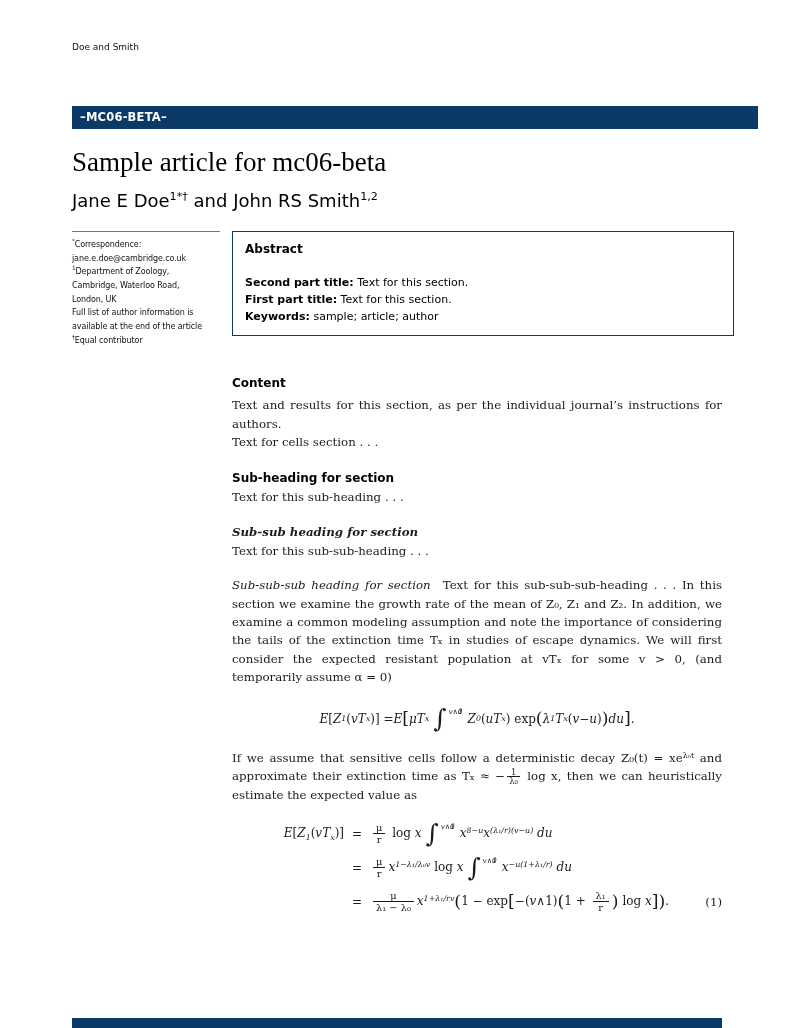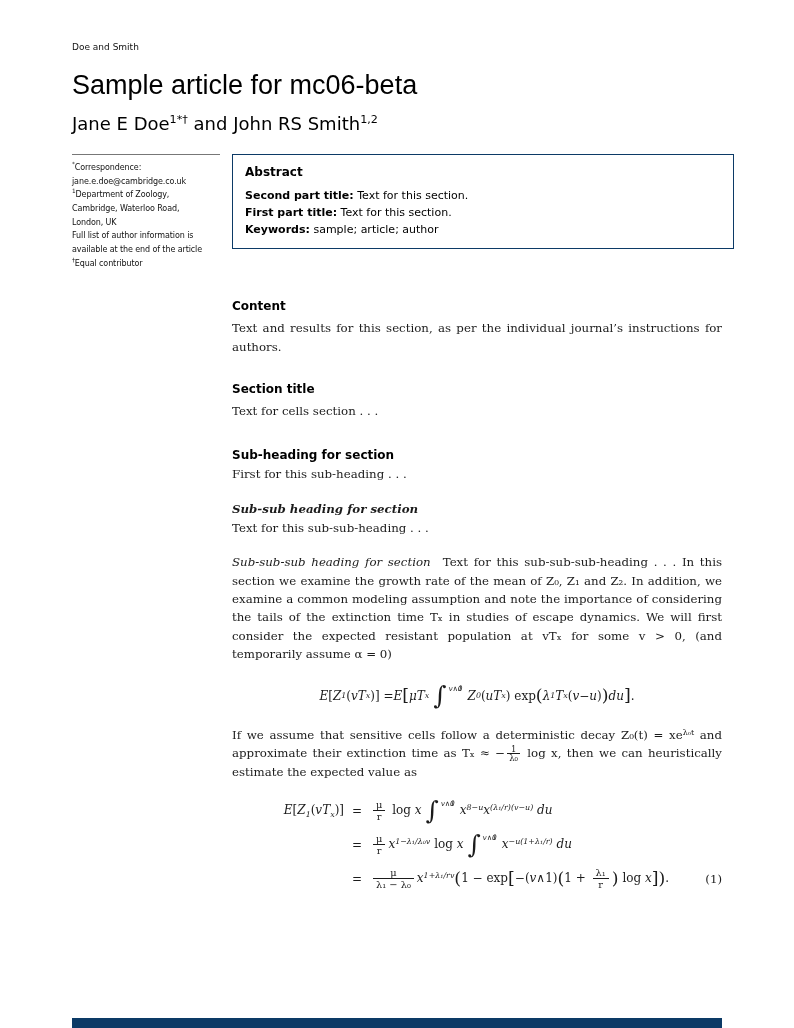--- a/index.html
+++ b/index.html
@@ -12,21 +12,21 @@
 
   .running-head { font-family:"DejaVu Sans", sans-serif; font-size:9px; color:#111; }
 
   .banner {
     margin-top:54px; background:var(--accent,#0c3a66); color:#fff;
     font-family:"DejaVu Sans", sans-serif; font-weight:bold;
     font-size:11.5px; padding:4px 8px 5px 8px; letter-spacing:0.2px;
   }
 
   .title {
-    margin-top:18px; font-family:Liberation Sans, sans-serif;
+    margin-top:18px; font-family:Liberation Serif, serif;
     font-weight:500; font-size:27px; line-height:1.15; color:#000;
   }
 
   .authors { margin-top:12px; font-family:"DejaVu Sans", sans-serif; font-size:18px; color:#000; }
   .authors sup { font-size:0.62em; }
 
   .row { margin-top:20px; display:flex; gap:12px; align-items:flex-start; }
 
   .sidebar {
     width:148px; flex:0 0 148px; border-top:1px solid #777; padding-top:5px;
@@ -34,33 +34,33 @@
     letter-spacing:-0.1px; color:#111;
   }
   .side-line { white-space:nowrap; }
   .side-line sup { font-size:0.72em; }
 
   .abstract-box {
     flex:1; margin-right:24px; border:1.2px solid var(--accent,#0c3a66);
     padding:8px 12px 10px 12px; font-family:"DejaVu Sans", sans-serif;
     font-size:11px; line-height:1.55; color:#000;
   }
-  .abstract-box .abs-heading { font-size:12px; font-weight:bold; margin-bottom:5px; }
+  .abstract-box .abs-heading { font-size:12px; font-weight:bold; margin-bottom:15px; }
   .abs-line b { font-weight:bold; }
 
   .main { margin-left:160px; width:490px; }
 
   .sec-heading {
     font-family:"DejaVu Sans", sans-serif; font-weight:bold; font-size:12px;
     color:#000; margin:26px 0 6px 0;
   }
   .sec-heading.first { margin-top:30px; }
   .subsec-heading {
     font-family:"DejaVu Sans", sans-serif; font-weight:bold; font-size:12px;
-    color:#000; margin:28px 0 3px 0;
+    color:#000; margin:20px 0 3px 0;
   }
   .subsubsec-heading {
     font-family:"DejaVu Serif", serif; font-style:italic; font-weight:bold;
     font-size:11.8px; margin:18px 0 3px 0;
   }
   .body-text { font-size:11.8px; line-height:1.56; text-align:justify; }
   .para-gap { margin-top:16px; }
   .inline-run-head { font-style:italic; margin-right:12px; }
 
   .psup { font-size:0.68em; vertical-align:0.5em; }
@@ -103,20 +103,23 @@
     background:var(--accent,#0c3a66);
   }
 </style>
 </head>
 <body>
 
 <div class="page">
 
   <div class="running-head">Doe and Smith</div>
 
+  <div class="banner">
+    <span>–MC06-BETA–</span>
+  </div>
 
   <h1 class="title">Sample article for mc06-beta</h1>
 
   <div class="authors"><span>Jane E Doe</span><sup>1*†</sup><span> and </span><span>John RS Smith</span><sup>1,2</sup></div>
 
   <div class="row">
 
     <aside class="sidebar">
       <div class="side-line"><sup>*</sup><span>Correspondence:</span></div>
       <div class="side-line"><sup></sup><span>jane.e.doe@cambridge.co.uk</span></div>
@@ -135,25 +138,24 @@
       <p class="abs-line"><b>Keywords:</b><span> sample; article; author</span></p>
     </div>
 
   </div>
 
   <main class="main">
 
     <h2 class="sec-heading first">Content</h2>
     <p class="body-text">Text and results for this section, as per the individual journal’s instructions for authors.</p>
 
-    <h2 class="sec-heading">Section title</h2>
     <p class="body-text">Text for cells section . . .</p>
 
     <h3 class="subsec-heading">Sub-heading for section</h3>
-    <p class="body-text">First for this sub-heading . . .</p>
+    <p class="body-text">Text for this sub-heading . . .</p>
 
     <h4 class="subsubsec-heading">Sub-sub heading for section</h4>
     <p class="body-text">Text for this sub-sub-heading . . .</p>
 
     <p class="body-text para-gap"><span class="inline-run-head">Sub-sub-sub heading for section</span><span>Text for this sub-sub-sub-heading . . . In this section we examine the growth rate of the mean of Z₀, Z₁ and Z₂. In addition, we examine a common modeling assumption and note the importance of considering the tails of the extinction time Tₓ in studies of escape dynamics. We will first consider the expected resistant population at vTₓ for some v &gt; 0, (and temporarily assume α = 0)</span></p>
 
     <div class="display-eq math">
         <span class="mi">E</span>
         <span class="mn">[</span>
         <span class="mi">Z</span>

